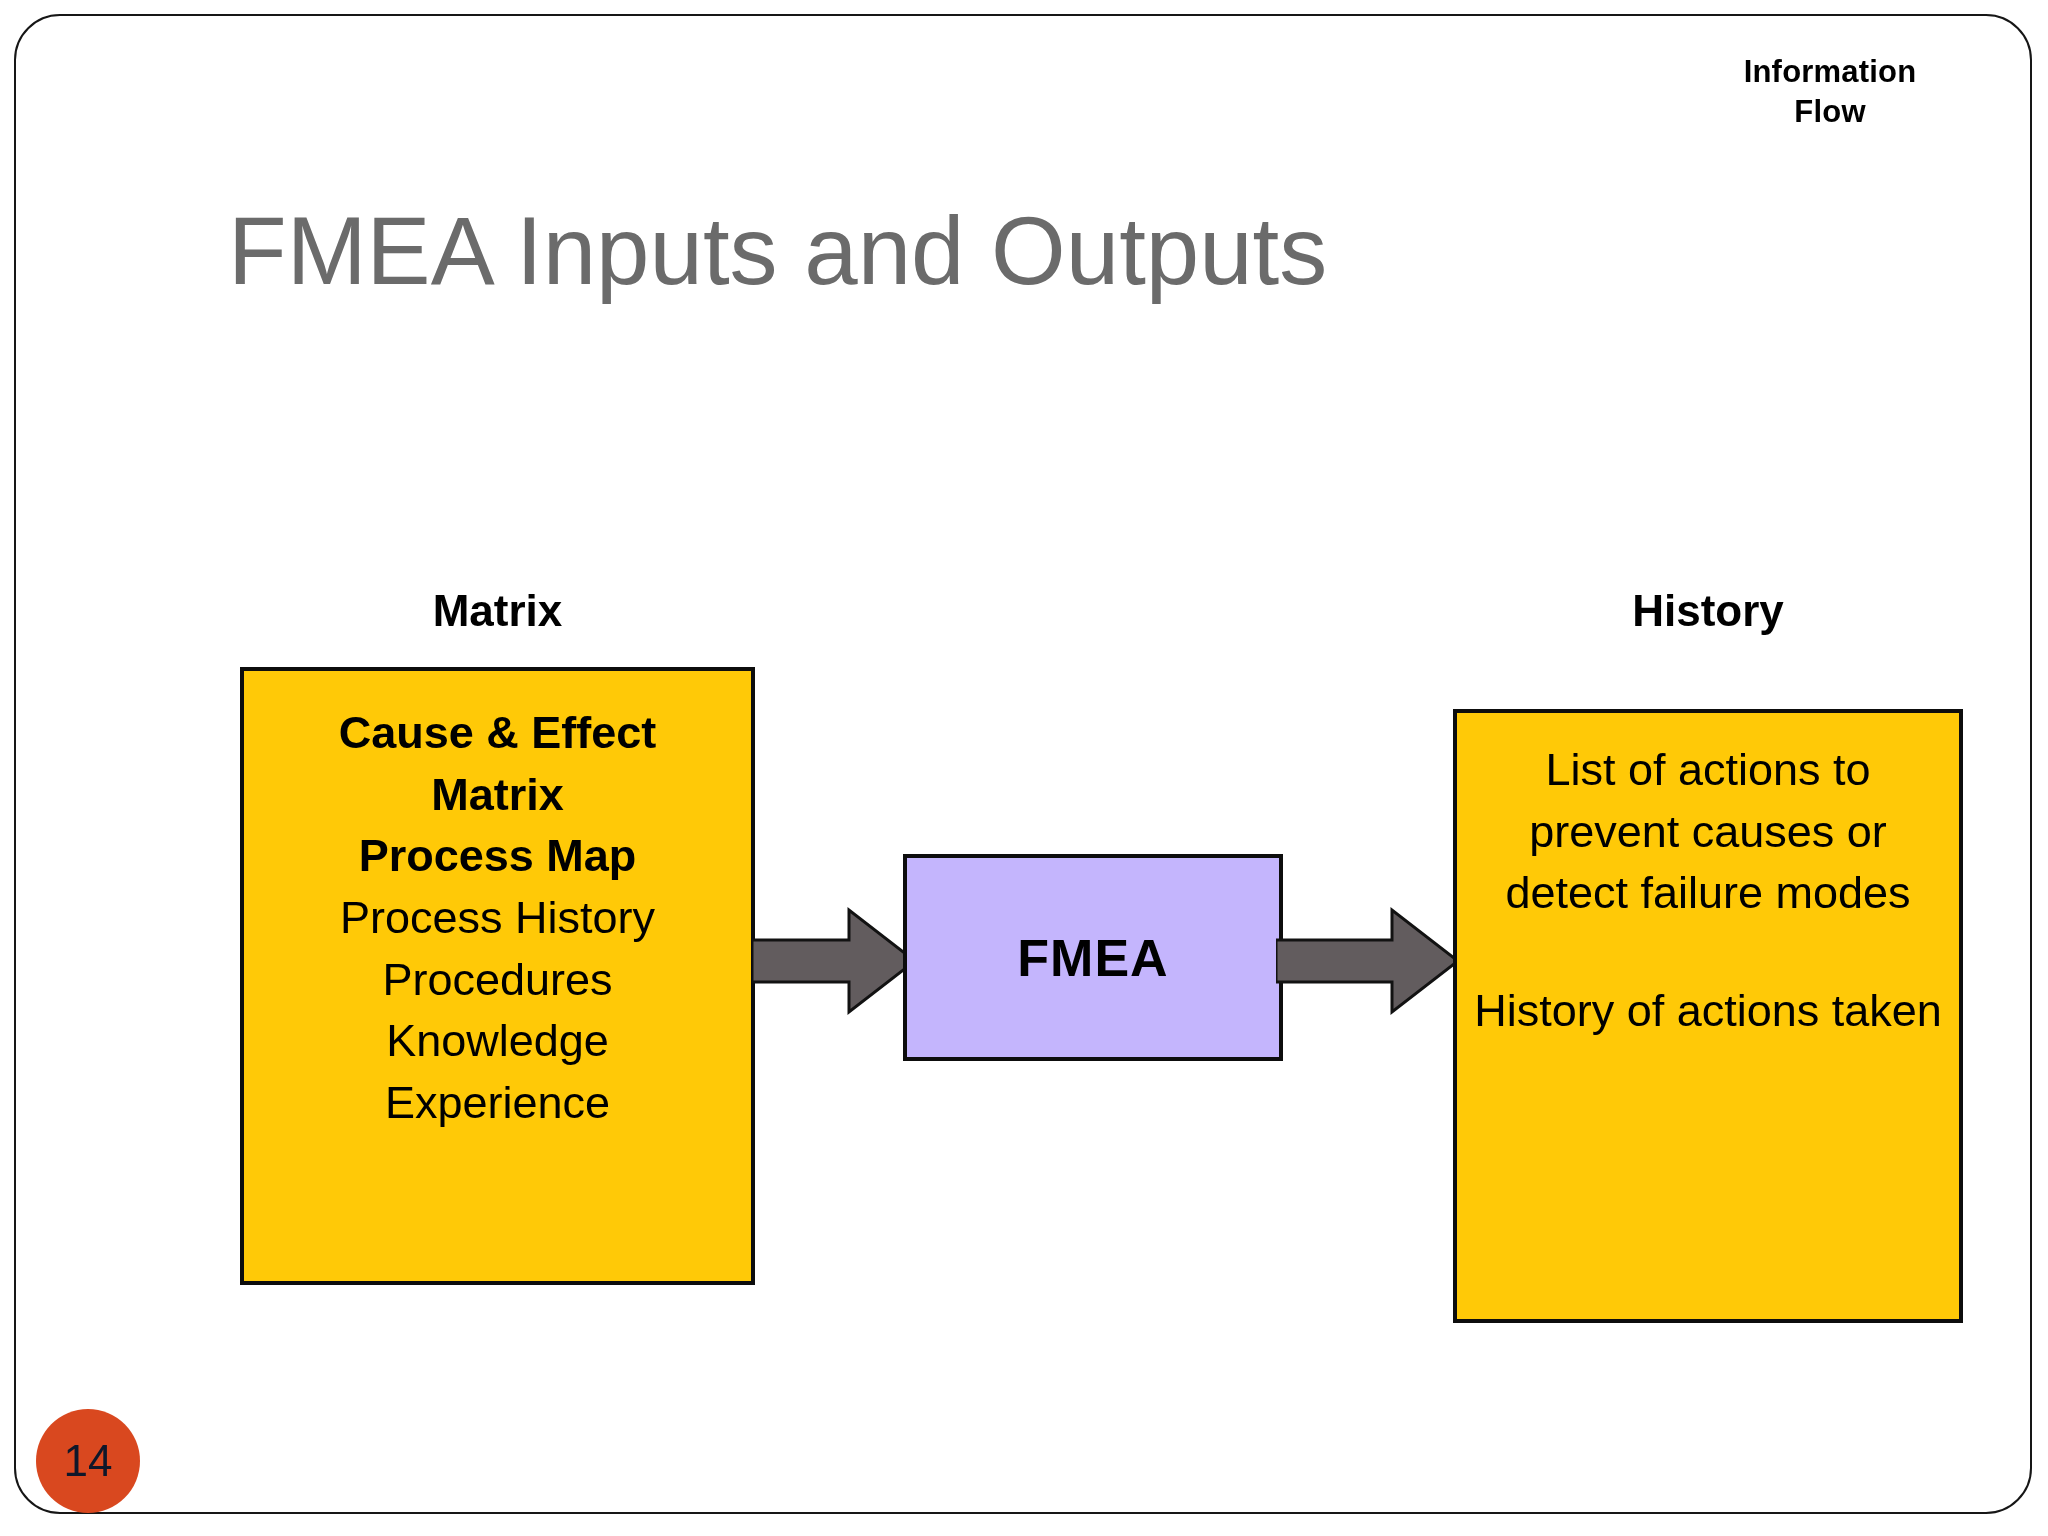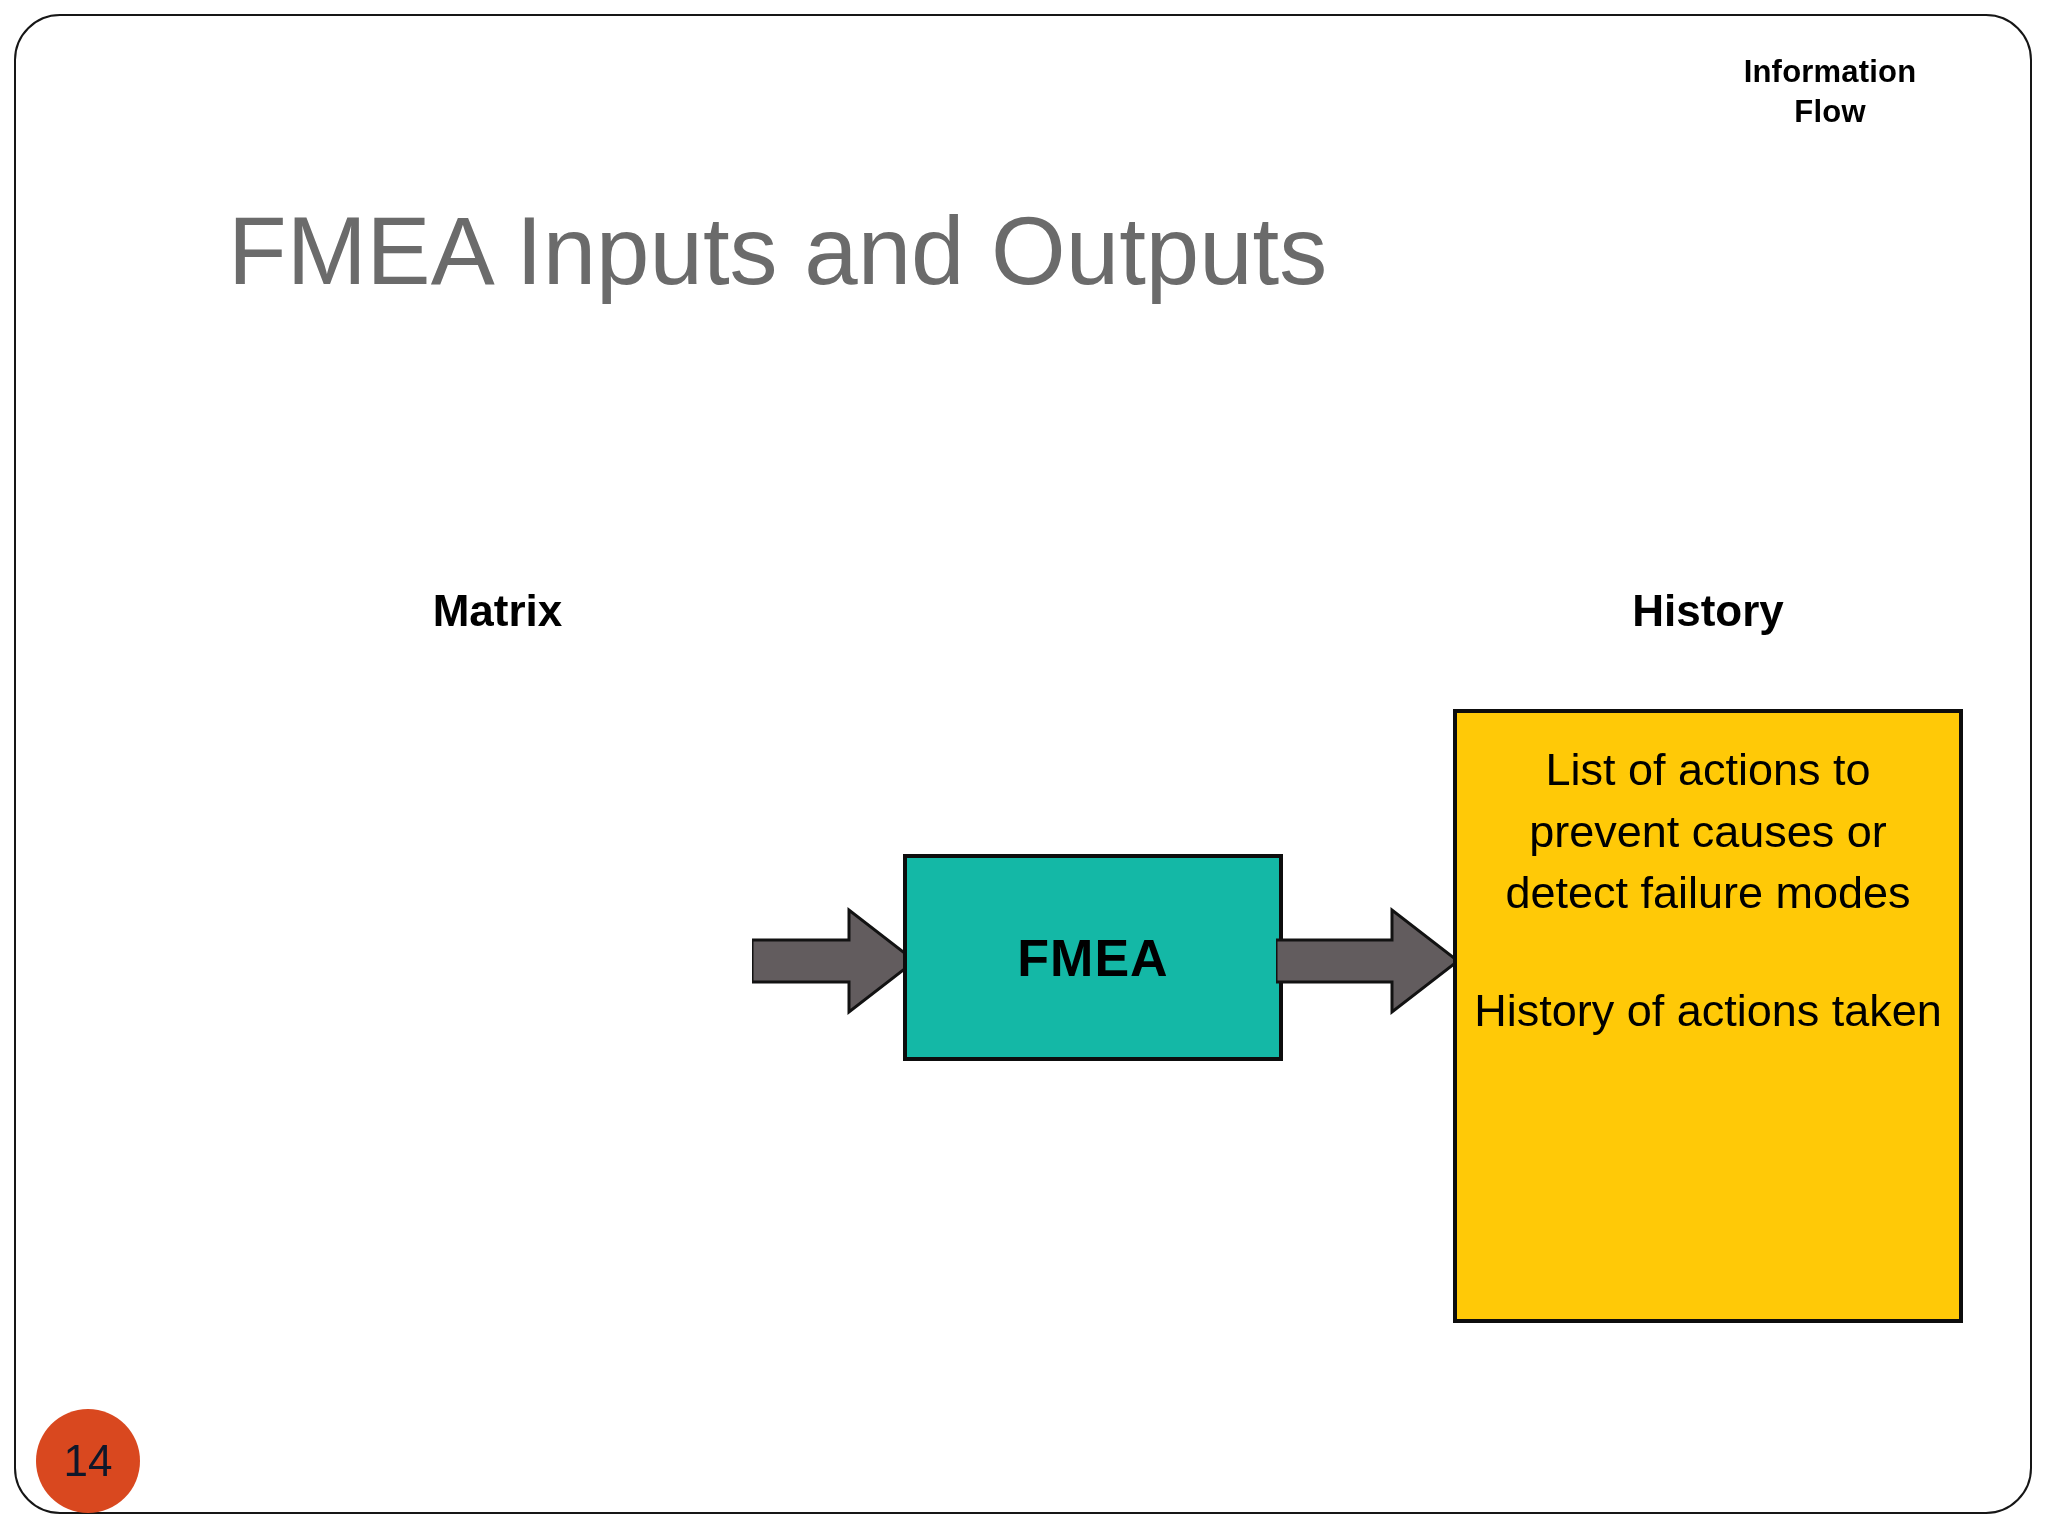--- a/index.html
+++ b/index.html
@@ -199,26 +199,37 @@
 
   <div id="info-flow">
     <span class="ln">Information</span>
     <span class="ln">Flow</span>
   </div>
 
   <div id="slide-title" style="color: rgb(107, 107, 107); margin-top: 36px;">FMEA Inputs and Outputs</div>
 
   <div class="col-caption" id="inputs-caption">Matrix</div>
 
+  <div class="yellow-box" id="inputs-box" style="background: rgb(255, 201, 7);">
+    <div class="box-text" id="inputs-list">
+      <span class="item strong">Cause &amp; Effect
+Matrix</span>
+      <span class="item strong">Process Map</span>
+      <span class="item">Process History</span>
+      <span class="item">Procedures</span>
+      <span class="item">Knowledge</span>
+      <span class="item">Experience</span>
+    </div>
+  </div>
 
   <svg class="arrow-svg" id="arrow-left" viewBox="0 0 165 110">
     <polygon points="0,34 97,34 97,4 163,55 97,106 97,76 0,76" fill="#625C5E" stroke="#121212" stroke-width="3"></polygon>
   </svg>
 
-  <div class="yellow-box" id="fmea-box" style="background: #14b8a6;">
+  <div class="yellow-box" id="fmea-box" style="background: #c4b5fd;">
     <div id="fmea-label">FMEA</div>
   </div>
 
   <svg class="arrow-svg" id="arrow-right" viewBox="0 0 184 110">
     <polygon points="0,34 116,34 116,4 182,55 116,106 116,76 0,76" fill="#625C5E" stroke="#121212" stroke-width="3"></polygon>
   </svg>
 
   <div class="col-caption" id="outputs-caption">History</div>
 
   <div class="yellow-box" id="outputs-box" style="background: rgb(255, 201, 7); margin-top: 40px;">

